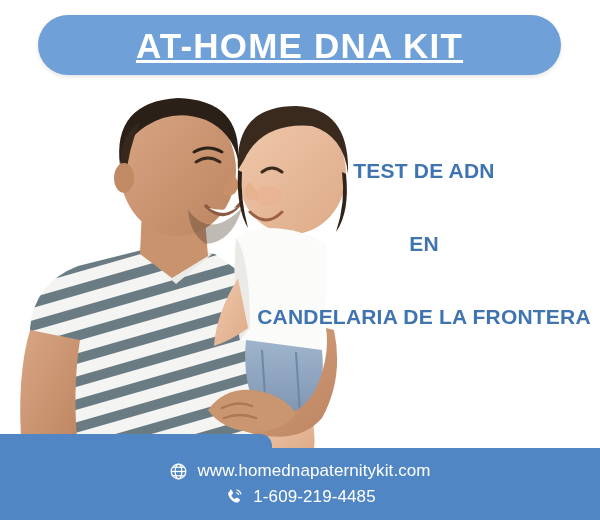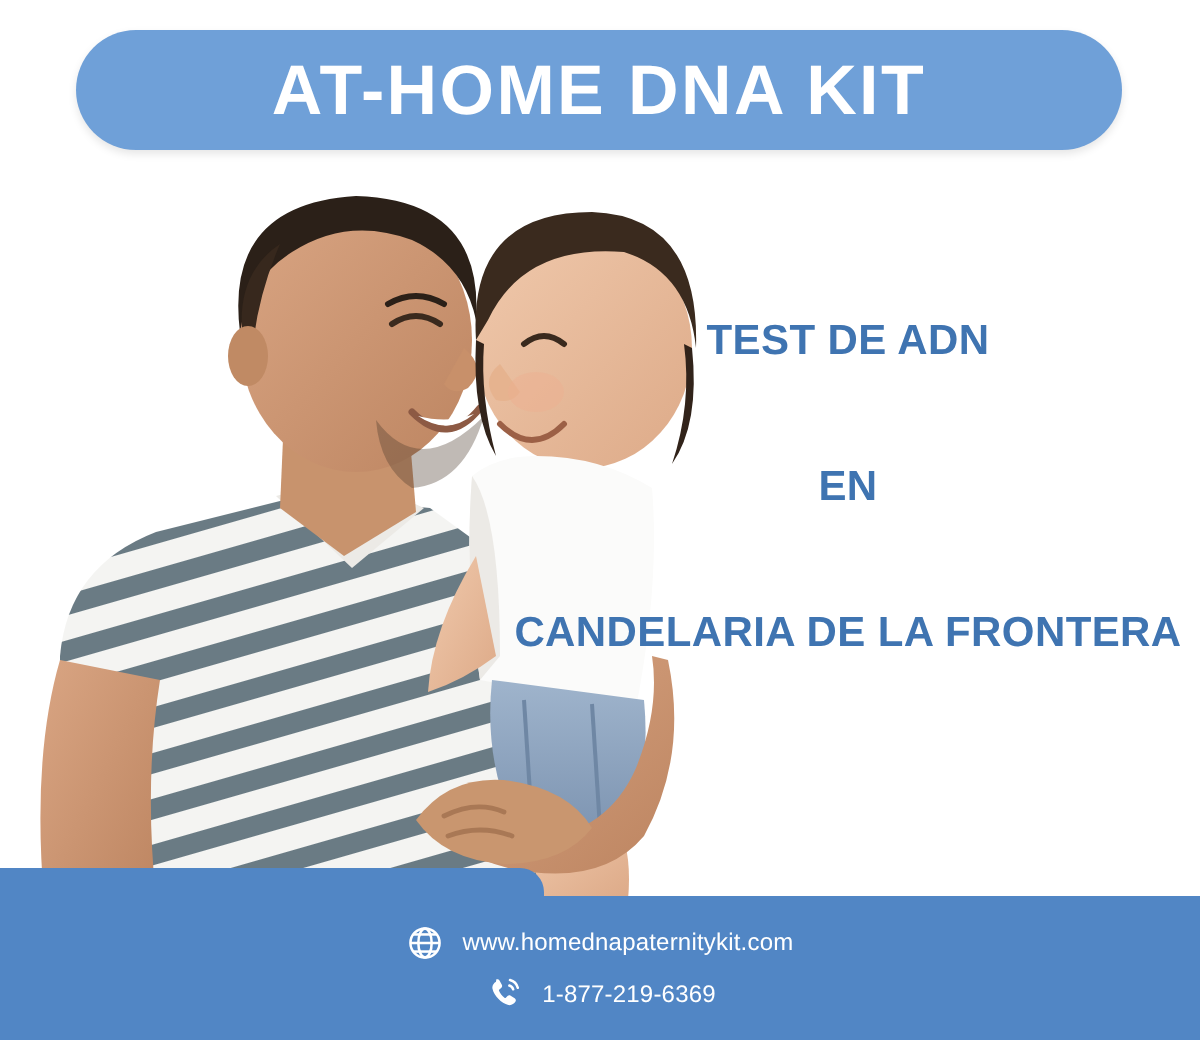--- a/index.html
+++ b/index.html
@@ -34,20 +34,21 @@
     box-shadow: 0 2px 4px rgba(0,0,0,0.10);
     z-index: 6;
   }
   .header-pill-text {
     color: #ffffff;
     font-size: 35px;
     font-weight: bold;
     letter-spacing: 1.2px;
     white-space: nowrap;
     line-height: 1;
+    text-decoration: underline;
   }
 
   
   .photo-wrap {
     position: absolute;
     left: 0px;
     top: 78px;
     width: 350px;
     height: 372px;
     overflow: hidden;
@@ -115,21 +116,21 @@
     gap: 10px;
   }
   .footer-row-2 { gap: 26px; }
   .footer-item {
     display: flex;
     align-items: center;
     gap: 9px;
   }
   .footer-text {
     color: #ffffff;
-    font-size: 12px;
+    font-size: 17px;
     font-weight: normal;
     letter-spacing: 0.1px;
     white-space: nowrap;
   }
   .icon {
     display: inline-flex;
     align-items: center;
     justify-content: center;
     flex: none;
   }
@@ -263,19 +264,19 @@
 
     <div class="footer-row footer-row-2">
       <div class="footer-item">
         <span class="icon">
           <svg width="20" height="20" viewBox="0 0 24 24">
             <path d="M7.4 3.2c.7-.3 1.5 0 1.9.7l1.4 2.5c.4.7.2 1.5-.4 2l-1.1.9c-.2.2-.3.5-.2.8.5 1.4 1.9 3.3 3.3 4.2.3.2.6.1.8-.1l1-1c.5-.5 1.3-.6 1.9-.2l2.4 1.5c.7.4.9 1.3.5 2-.9 1.5-2.6 2.5-4.3 2.1-4.2-1-8.6-5.5-9.5-9.7-.4-1.7.6-3.3 2.1-4.2z" fill="#ffffff"></path>
             <path d="M15.6 3.6a6.6 6.6 0 0 1 4.7 4.7" stroke="#ffffff" stroke-width="1.5" fill="none" stroke-linecap="round"></path>
             <path d="M15.2 6.9a3.4 3.4 0 0 1 2.3 2.3" stroke="#ffffff" stroke-width="1.5" fill="none" stroke-linecap="round"></path>
           </svg>
         </span>
-        <span class="footer-text">1-877-219-6369</span>
+        <span class="footer-text">1-609-219-4485</span>
       </div>
 
     </div>
 
   </div>
 </div>
 
 </body></html>

